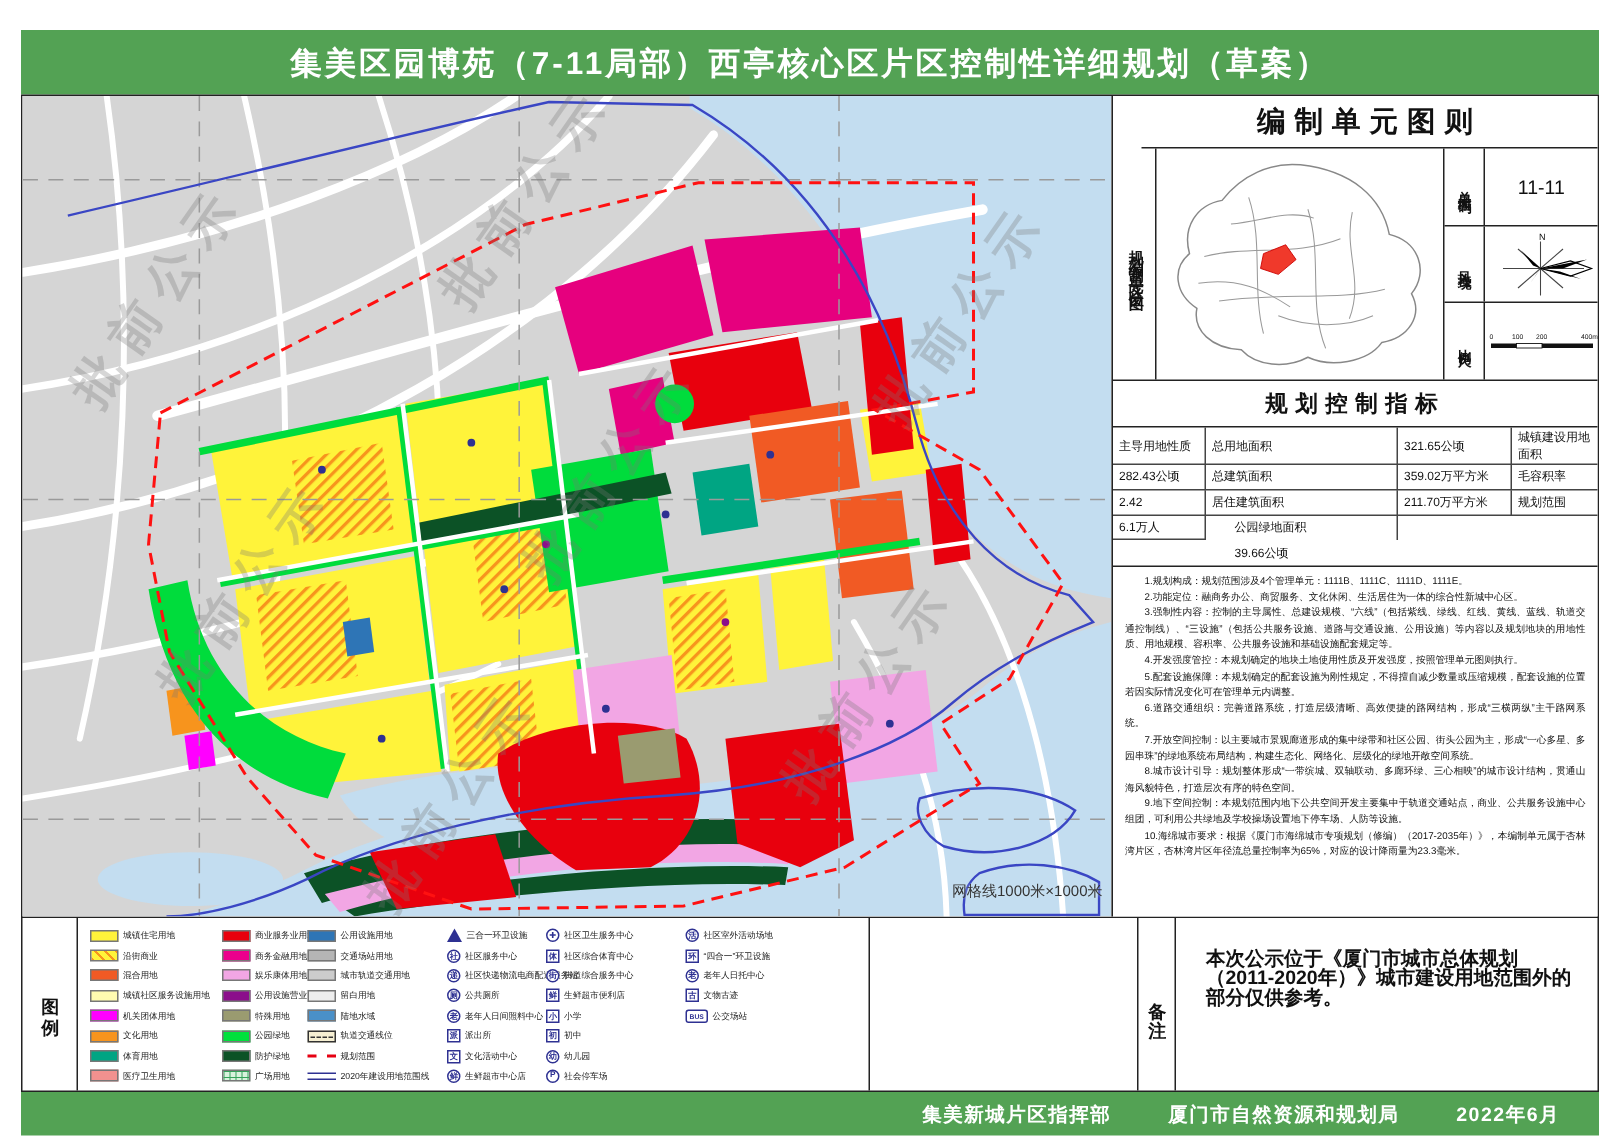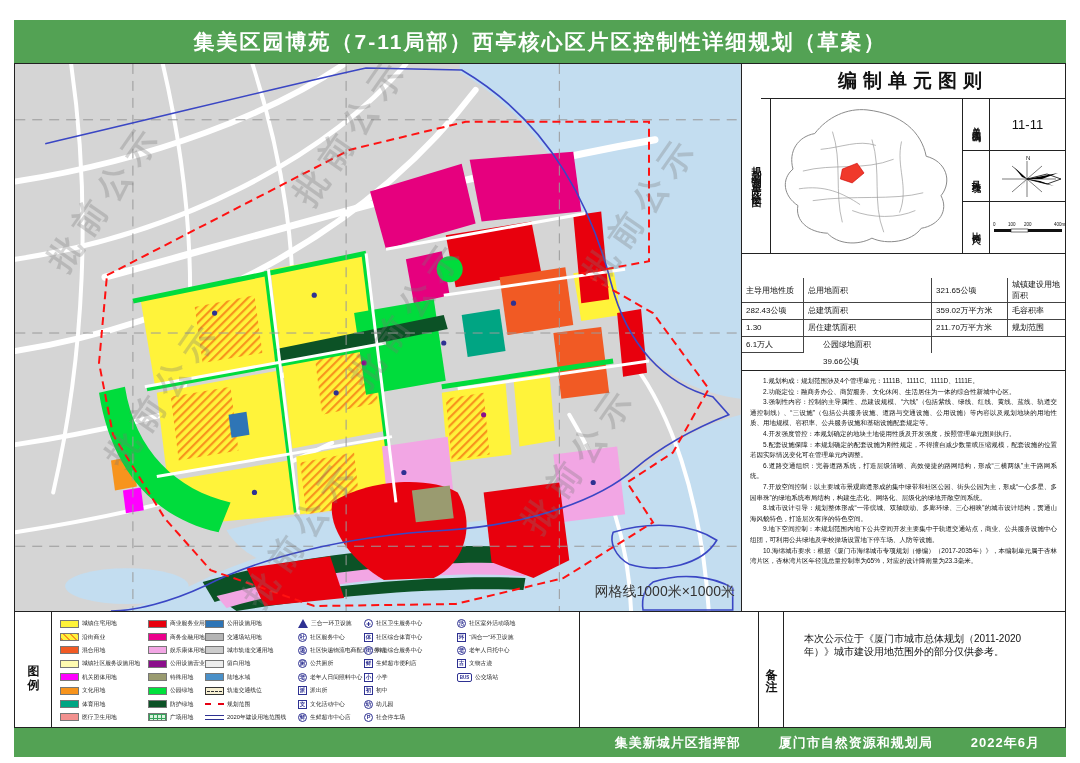--- a/index.html
+++ b/index.html
@@ -11,55 +11,55 @@
   .title-bar span{color:#fff;font-size:21px;font-weight:bold;letter-spacing:2px;}
   .footer-bar{position:absolute;left:14px;right:14px;top:728px;height:29px;background:#53A254;
               display:flex;align-items:center;justify-content:flex-end;gap:38px;padding-right:26px;box-sizing:border-box;}
   .footer-bar span{color:#fff;font-size:13px;font-weight:bold;letter-spacing:1px;}
   
   .content{position:absolute;left:14px;top:63px;width:1052px;height:549px;border:1px solid #222;box-sizing:border-box;display:flex;}
   .map-panel{position:relative;width:727px;height:100%;border-right:1px solid #222;box-sizing:border-box;overflow:hidden;background:#D5D5D5;}
   .map-panel svg{display:block;}
   .wm{position:absolute;font-size:34px;font-weight:bold;letter-spacing:9px;color:rgba(120,120,120,.30);
       transform:rotate(-55deg);white-space:nowrap;pointer-events:none;}
-  .grid-label{position:absolute;right:6px;bottom:10px;font-size:14px;color:#333;text-shadow:0 0 2px #cfe4f2;}
+  .grid-label{position:absolute;right:6px;bottom:10px;font-size:10px;color:#333;text-shadow:0 0 2px #cfe4f2;}
   
   .right-panel{position:relative;flex:1;display:flex;flex-direction:column;background:#fff;}
   .rp-title{height:34px;border-bottom:1px solid #222;display:flex;align-items:center;justify-content:center;
             font-size:19px;font-weight:bold;letter-spacing:6px;margin-left:19px;}
   .loc-row{height:154px;border-bottom:1px solid #222;display:flex;}
   .v-label{writing-mode:vertical-rl;text-orientation:upright;display:flex;align-items:center;justify-content:center;}
   .loc-side{width:28px;border-right:1px solid #222;font-size:10px;font-weight:bold;letter-spacing:4px;}
   .loc-map{flex:1;border-right:1px solid #222;display:flex;align-items:center;justify-content:center;}
   .loc-right{width:102px;display:flex;flex-direction:column;}
   .loc-cell{flex:1;display:flex;border-bottom:1px solid #222;}
   .loc-cell:last-child{border-bottom:none;}
   .loc-cell .k{width:26px;border-right:1px solid #222;font-size:9px;font-weight:bold;letter-spacing:2px;}
   .loc-cell .v{flex:1;display:flex;align-items:center;justify-content:center;font-size:13px;font-weight:normal;}
   .sec-title{height:30px;border-bottom:1px solid #222;display:flex;align-items:center;justify-content:center;
              font-size:15px;font-weight:bold;letter-spacing:5px;}
   .ind-table{height:92px;border-bottom:1px solid #222;display:grid;
-             grid-template-columns:62px 128px 76px 1fr;grid-auto-rows:1fr;font-size:8px;margin-top:24px;}
+             grid-template-columns:62px 128px 76px 1fr;grid-auto-rows:1fr;font-size:8px;}
   .ind-table>div{border-right:1px solid #444;border-bottom:1px solid #444;display:flex;align-items:center;
                  padding:1px 4px;box-sizing:border-box;}
   .ind-table>div:nth-child(4n){border-right:none;}
   .ind-table .spanv{grid-column:2/5;border-right:none;}
   .ind-table .lastrow{border-bottom:none;padding-left:19px;}
   .prov-title{height:24px;border-bottom:1px solid #222;display:flex;align-items:center;justify-content:center;
               font-size:15px;font-weight:bold;letter-spacing:5px;}
   .prov-body{flex:1;padding:5px 8px;font-size:6.5px;line-height:10.6px;text-align:justify;overflow:hidden;}
   .prov-body p{margin:0;text-indent:2em;}
   
   .bottom-band{position:absolute;left:14px;top:612px;width:1052px;height:116px;border:1px solid #222;border-top:none;
                box-sizing:border-box;display:flex;}
   .lg-side{width:36px;border-right:1px solid #222;font-size:12px;font-weight:bold;letter-spacing:14px;}
   .legend-grid{position:relative;width:527px;border-right:1px solid #222;}
   .spacer-cell{width:178px;border-right:1px solid #222;}
   .note-side{width:24px;border-right:1px solid #222;font-size:12px;font-weight:bold;letter-spacing:12px;}
-  .note-area{flex:1;padding:20px 16px 4px 20px;font-size:10px;line-height:13px;}
+  .note-area{flex:1;padding:20px 16px 4px 20px;font-size:13px;line-height:13px;font-weight:bold;}
   .lg-col{position:absolute;top:5px;bottom:2px;display:flex;flex-direction:column;justify-content:flex-start;}
   .lg-row{height:13.4px;display:flex;align-items:center;gap:3px;white-space:nowrap;}
   .lg-label{font-size:5.8px;color:#222;}
   .sw{width:19px;height:8px;flex:0 0 auto;border:0.5px solid #777;box-sizing:border-box;}
   .sw-dash-red{border:none;height:0;border-top:2px dashed #E60012;}
   .sw-double-blue{border:none;height:5px;border-top:1.5px solid #2E3192;border-bottom:1.5px solid #2E3192;background:#fff;}
   .sw-track{position:relative;background:#F6EFD2;border:1px solid #333;}
   .sw-track::after{content:"";position:absolute;left:1px;right:1px;top:50%;border-top:1px dashed #333;}
   .ic{width:9px;height:9px;flex:0 0 auto;border:1px solid #2E3192;color:#2E3192;font-size:5.5px;font-weight:bold;
       display:inline-flex;align-items:center;justify-content:center;box-sizing:border-box;background:#fff;}
@@ -281,30 +281,31 @@
                   </g>
                 <rect x="4" y="12" width="17" height="3" fill="#111"></rect>
                 <rect x="21" y="12" width="17" height="3" fill="#fff" stroke="#111" stroke-width="0.6"></rect>
                 <rect x="38" y="12" width="34" height="3" fill="#111"></rect>
               </svg>
             </div>
           </div>
         </div>
       </div>
 
+      <div class="sec-title">规划控制指标</div>
       <div class="ind-table" id="ind-table">
           <div class="">主导用地性质</div>
           <div class="">总用地面积</div>
           <div class="">321.65公顷</div>
           <div class="">城镇建设用地面积</div>
           <div class="">282.43公顷</div>
           <div class="">总建筑面积</div>
           <div class="">359.02万平方米</div>
           <div class="">毛容积率</div>
-          <div class="">1.30</div>
+          <div class="">2.42</div>
           <div class="">居住建筑面积</div>
           <div class="">211.70万平方米</div>
           <div class="">规划范围</div>
           <div class="">6.1万人</div>
           <div class=" lastrow">公园绿地面积</div>
           <div class="spanv lastrow">39.66公顷</div>
         </div>
 
       <div class="prov-body" id="prov-body">
           <p>1.规划构成：规划范围涉及4个管理单元：1111B、1111C、1111D、1111E。</p>

